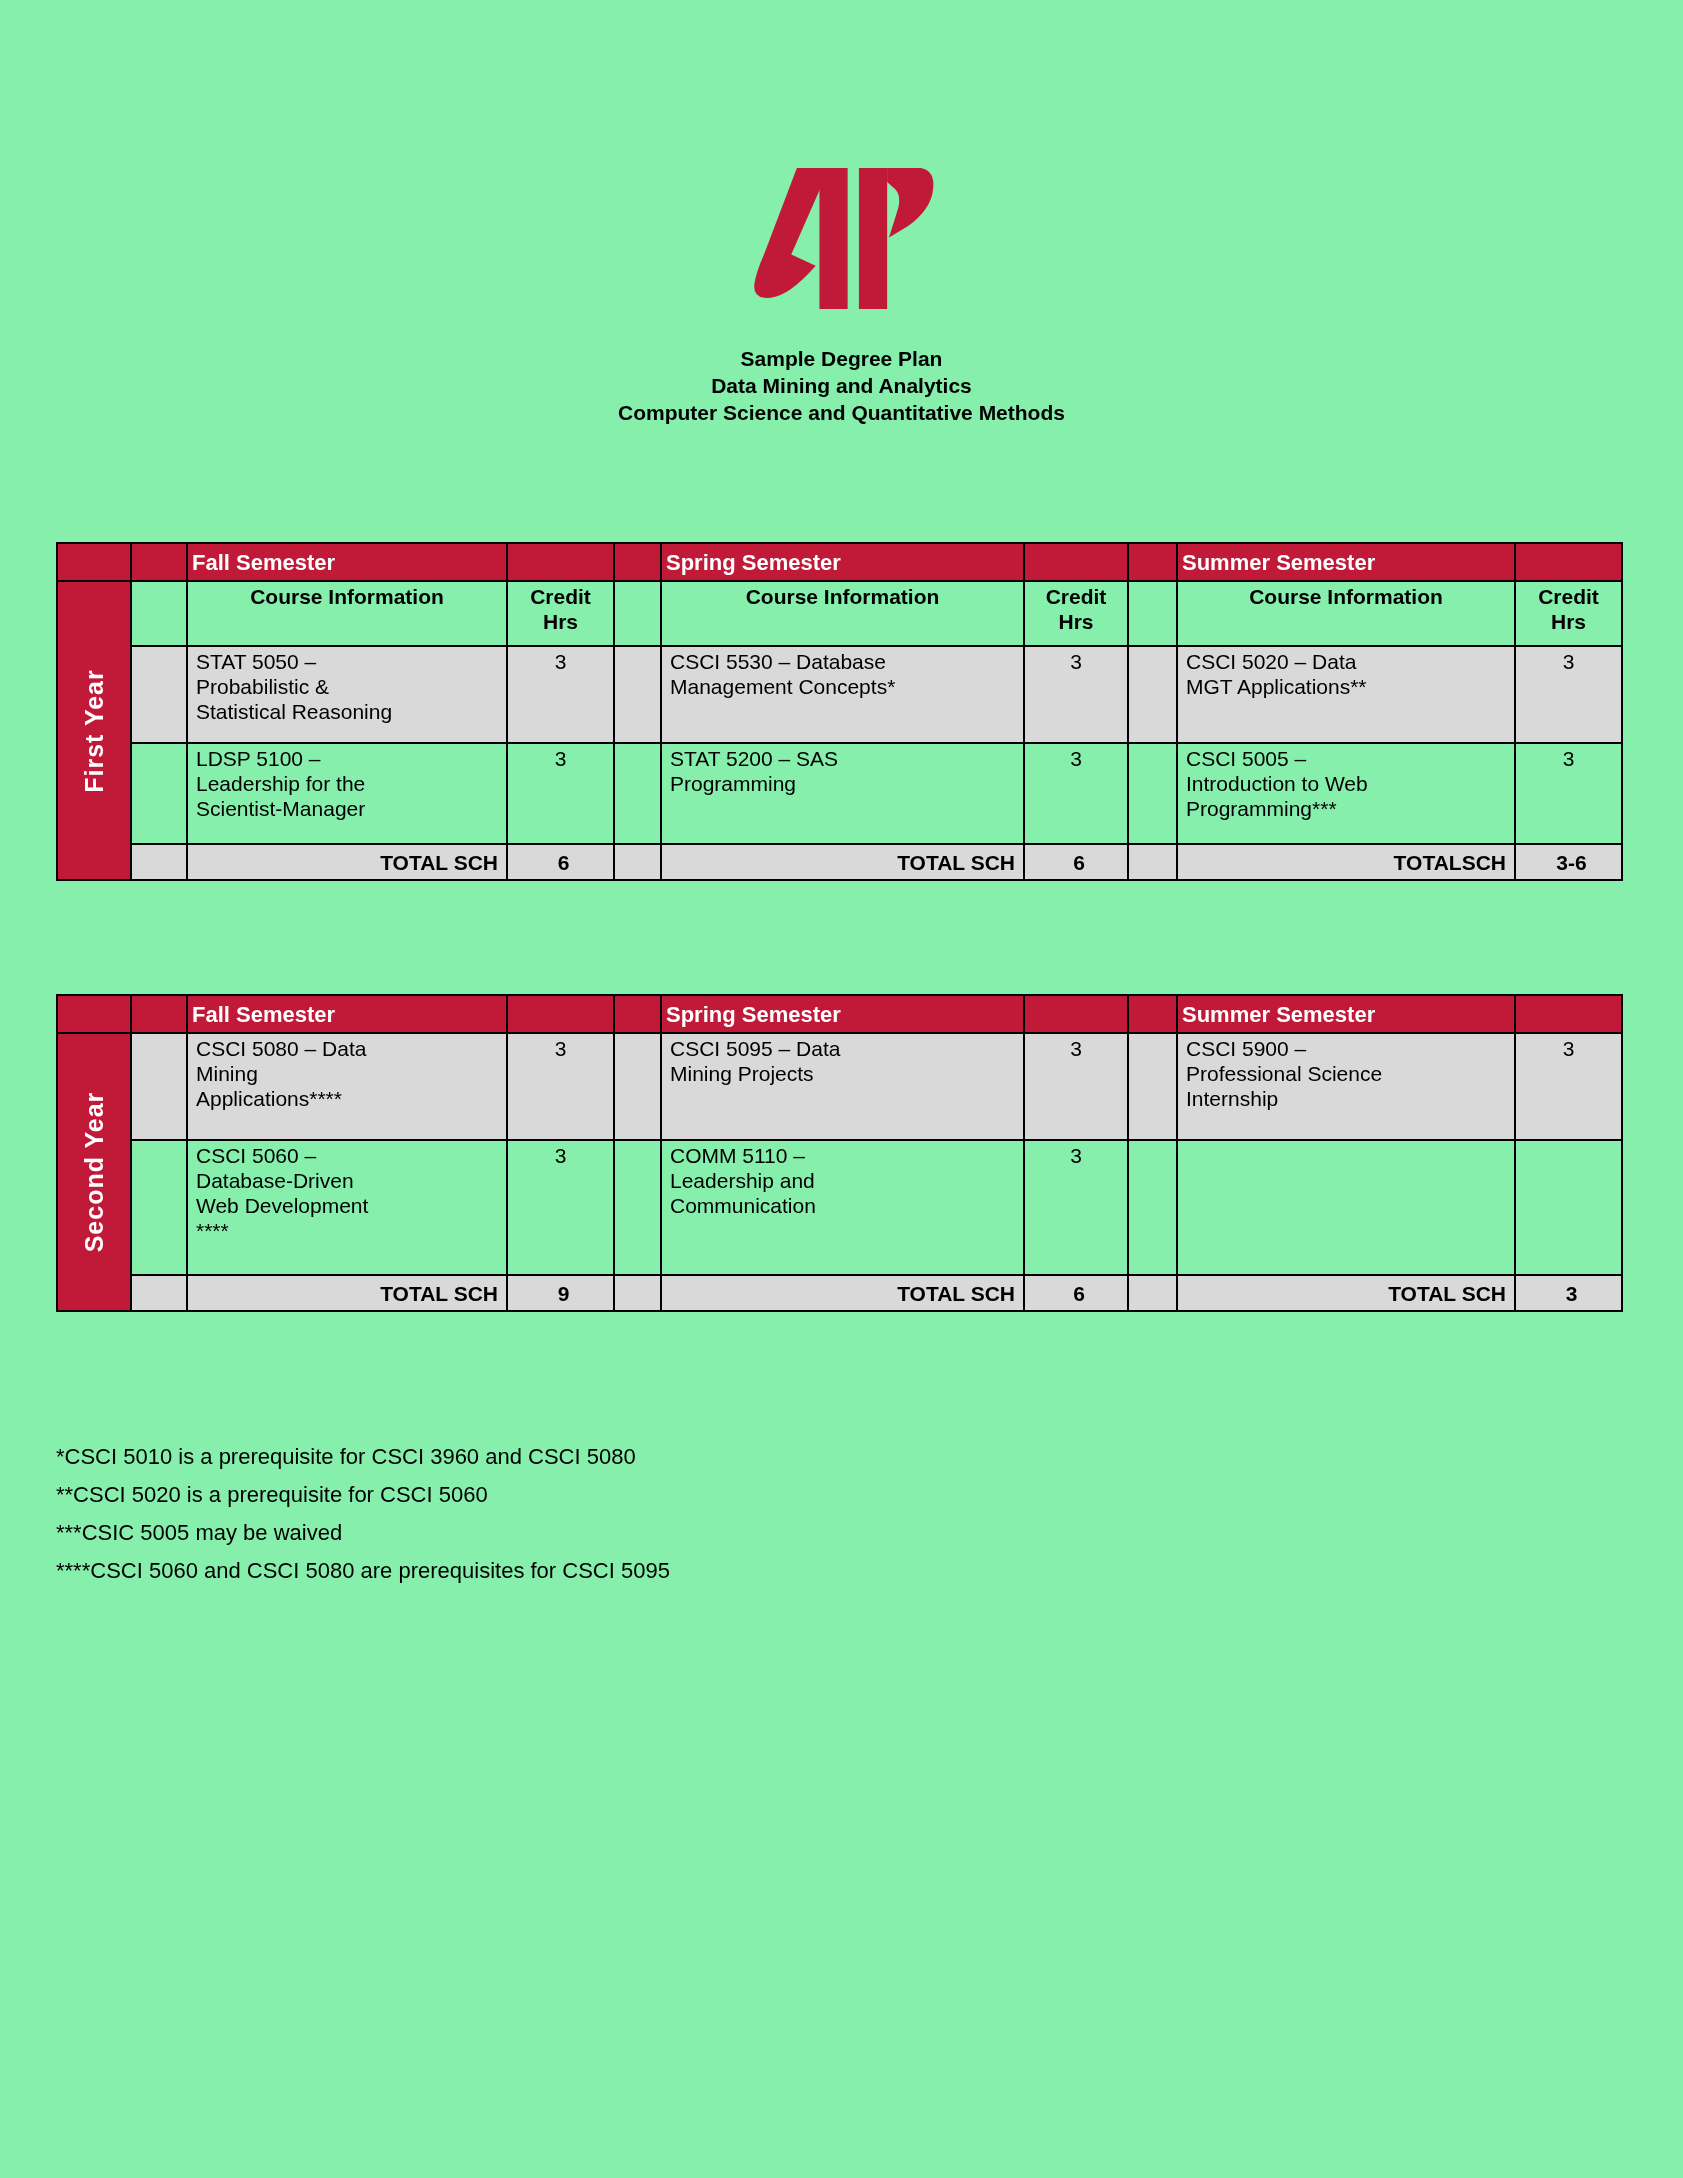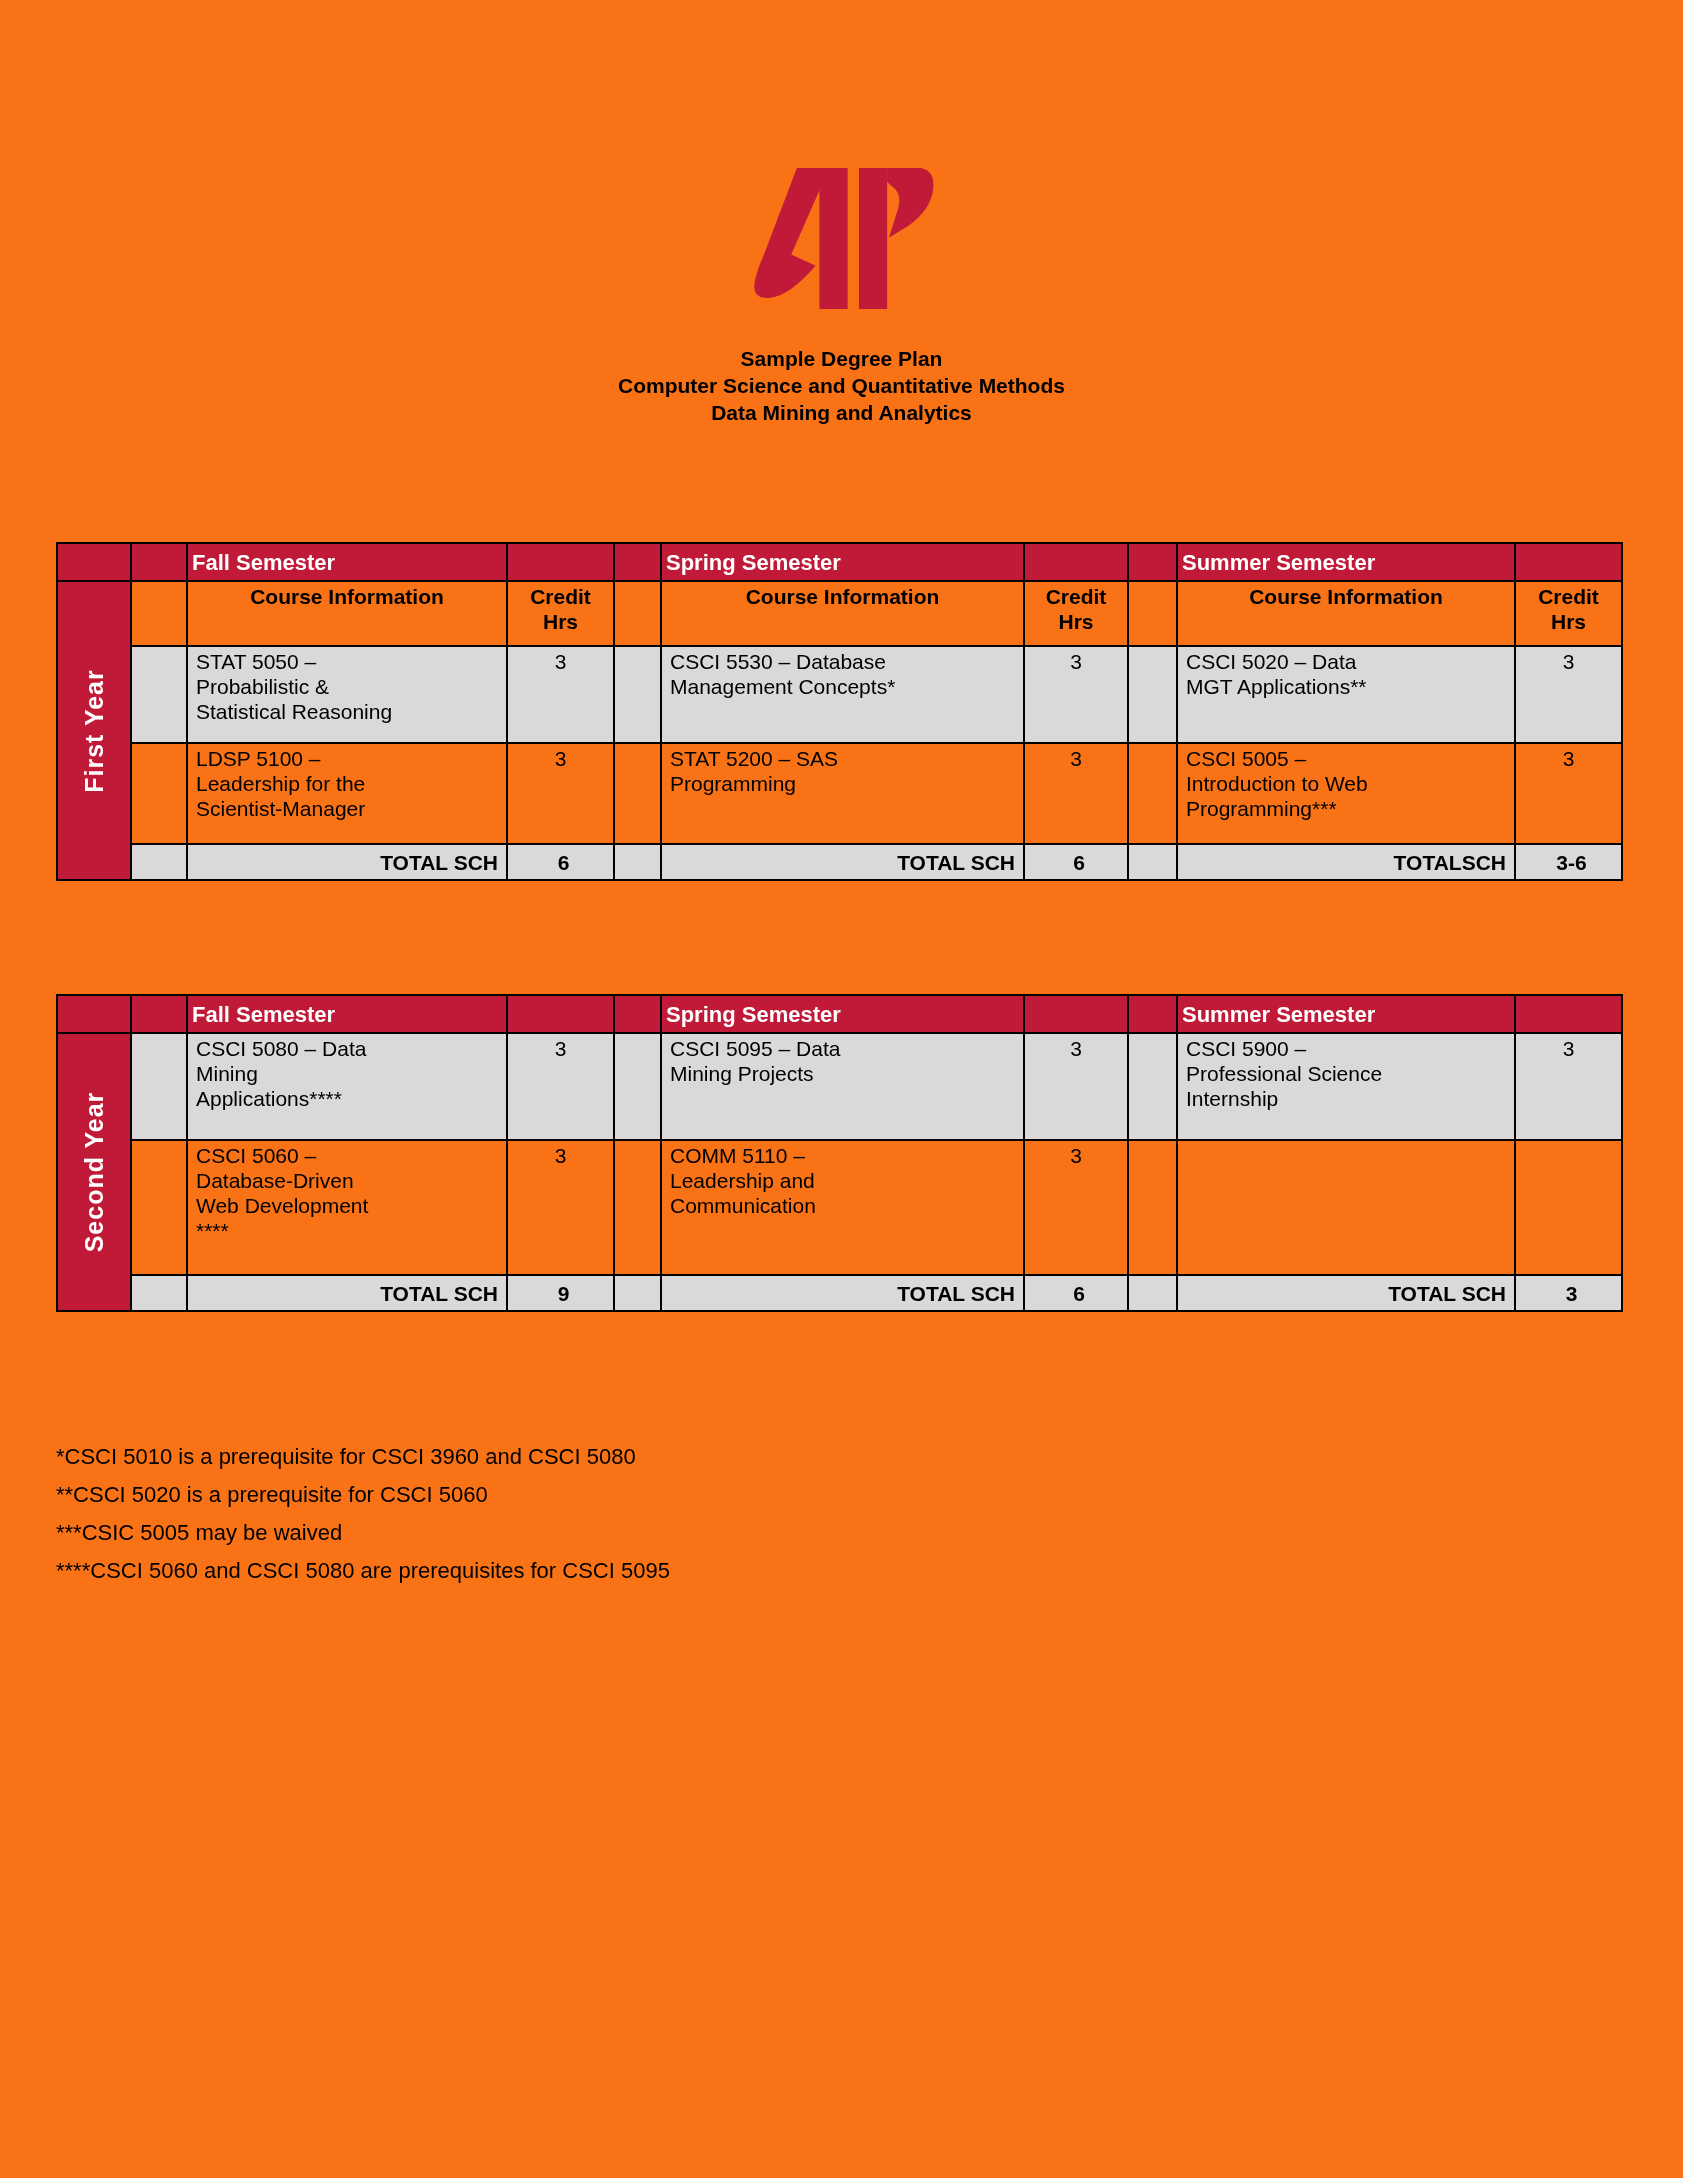--- a/index.html
+++ b/index.html
@@ -7,21 +7,21 @@
     --row-gray:#D9D9D9;
     --ink:#000000;
   }
   html,body{margin:0;padding:0;background:#ffffff;}
   body{
     width:1683px;height:2178px;
     font-family:"Liberation Sans", sans-serif;
     color:var(--ink);
     position:relative;
   }
-  .page{position:relative;width:1683px;height:2178px;background:#f97316;overflow:hidden;}
+  .page{position:relative;width:1683px;height:2178px;background:#86efac;overflow:hidden;}
 
   
   .logo-wrap{position:absolute;top:168px;left:50%;transform:translateX(-50%);width:188px;height:141px;}
   .logo-wrap svg{width:100%;height:100%;display:block;}
 
   
   .titles{
     position:absolute;top:345px;left:0;width:100%;
     text-align:center;font-weight:bold;font-size:21px;line-height:27px;
   }
@@ -87,22 +87,22 @@
       <path fill="var(--brand-red)" d="M76 0 H106 V150 H76 Z"></path>
 
       <path fill="var(--brand-red)" d="M118 0 H148 V150 H118 Z"></path>
 
       <path fill="var(--brand-red)" d="M148 0 H184 Q199 3 197 22 Q195 44 170 62 L150 74 L160 42 Q163 30 157 23 L148 15 Z"></path>
     </svg>
   </div>
 
   <div class="titles">
     <div>Sample Degree Plan</div>
+    <div>Data Mining and Analytics</div>
     <div>Computer Science and Quantitative Methods</div>
-    <div>Data Mining and Analytics</div>
   </div>
 
   <table class="plan" id="table1">
     <colgroup>
       <col style="width:74px">
         <col style="width:56px">
       <col style="width:320px">
         <col style="width:107px">
       <col style="width:47px">
       <col style="width:363px">

